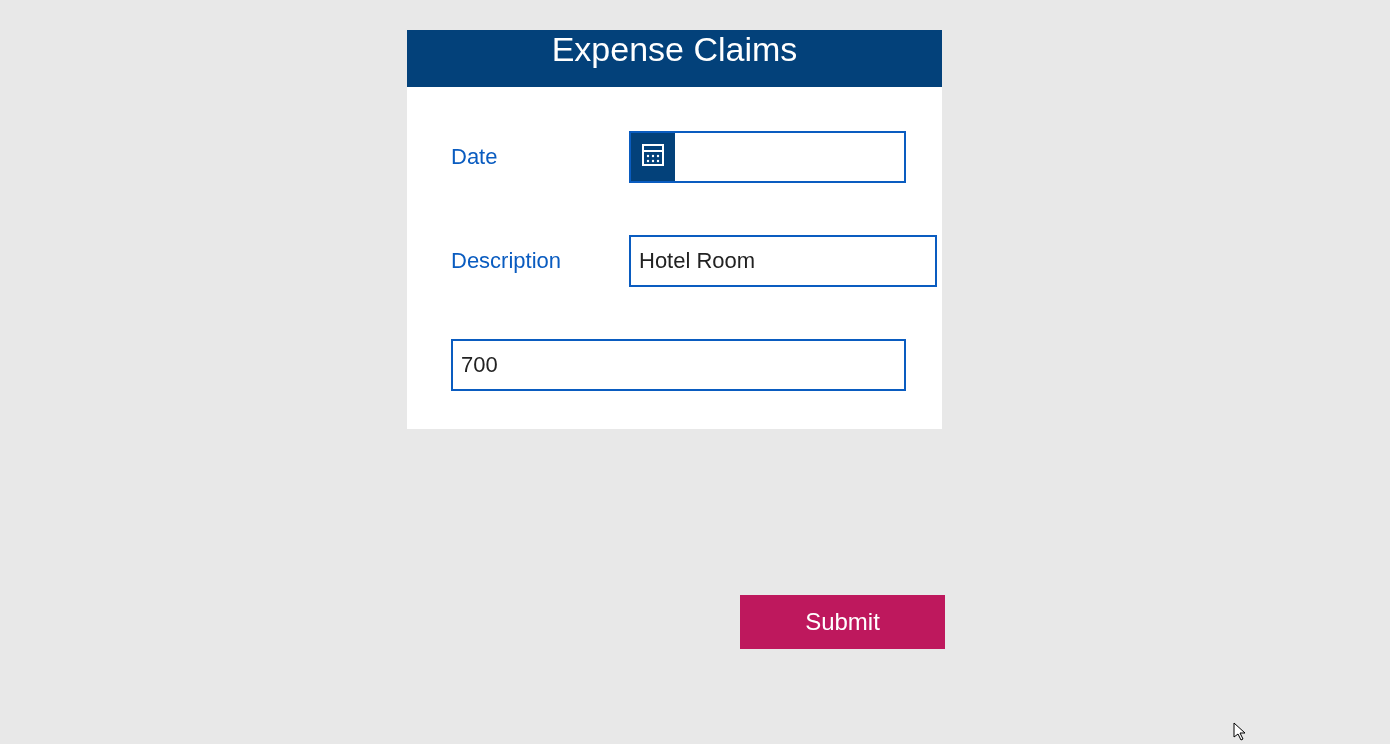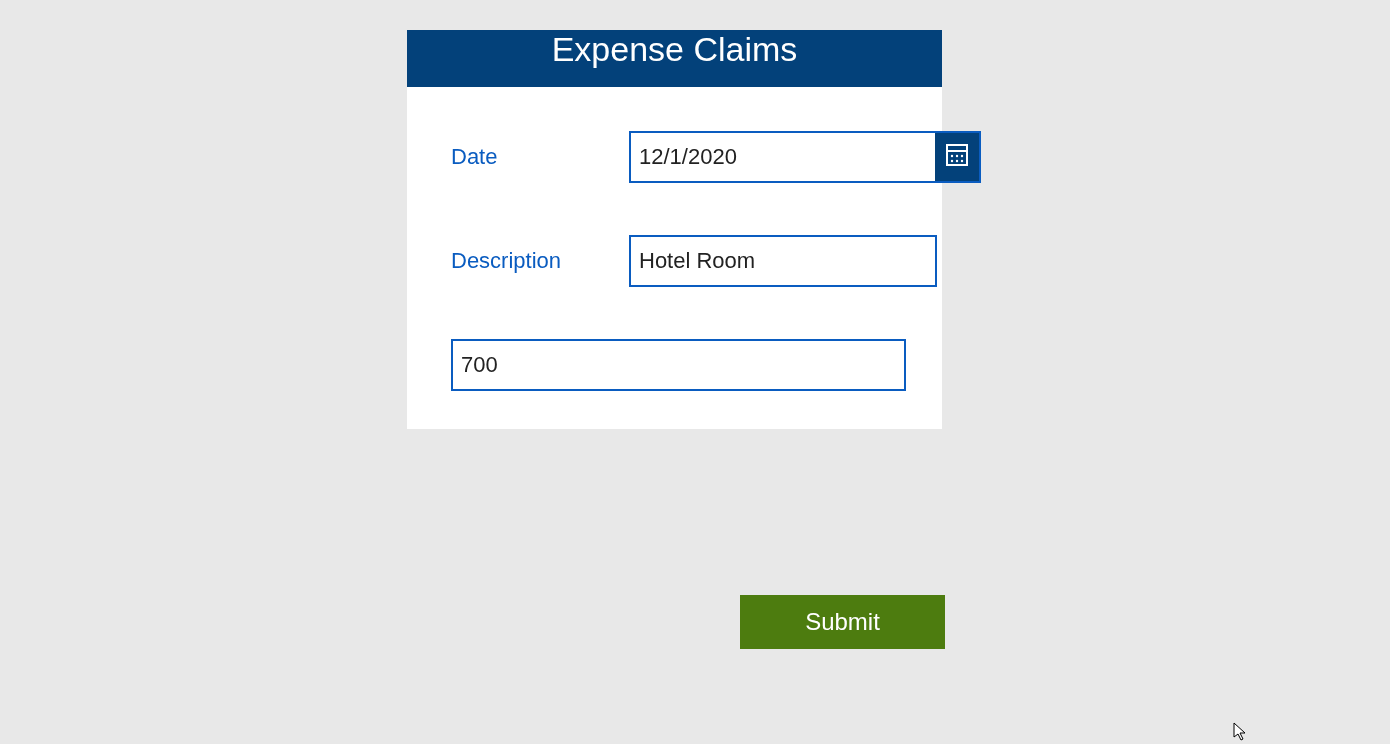--- a/index.html
+++ b/index.html
@@ -65,21 +65,21 @@
       align-items: center;
       justify-content: center;
       flex-shrink: 0;
     }
     .submit-btn {
       position: absolute;
       left: 740px;
       top: 595px;
       width: 205px;
       height: 54px;
-      background: #4d7c0f;
+      background: #be185d;
       color: #fff;
       font-size: 24px;
       font-family: inherit;
       border: none;
       cursor: pointer;
     }
     .cursor {
       position: absolute;
       left: 1233px;
       top: 722px;
@@ -90,21 +90,20 @@
 <body>
 
 <div class="form-card">
   <div class="form-header">Expense Claims</div>
 
   <div class="form-body">
 
     <div class="row">
       <div class="lbl">Date</div>
       <div class="field">
-        <input class="txt" type="text" value="12/1/2020" style="">
         <div class="addon">
           <span>
             <svg width="22" height="22" viewBox="0 0 22 22">
               <rect x="1" y="1" width="20" height="20" fill="none" stroke="#fff" stroke-width="2"></rect>
               <line x1="1" y1="7" x2="21" y2="7" stroke="#fff" stroke-width="2"></line>
               <circle cx="6" cy="12" r="1.2" fill="#fff"></circle>
               <circle cx="11" cy="12" r="1.2" fill="#fff"></circle>
               <circle cx="16" cy="12" r="1.2" fill="#fff"></circle>
               <circle cx="6" cy="17" r="1.2" fill="#fff"></circle>
               <circle cx="11" cy="17" r="1.2" fill="#fff"></circle>

